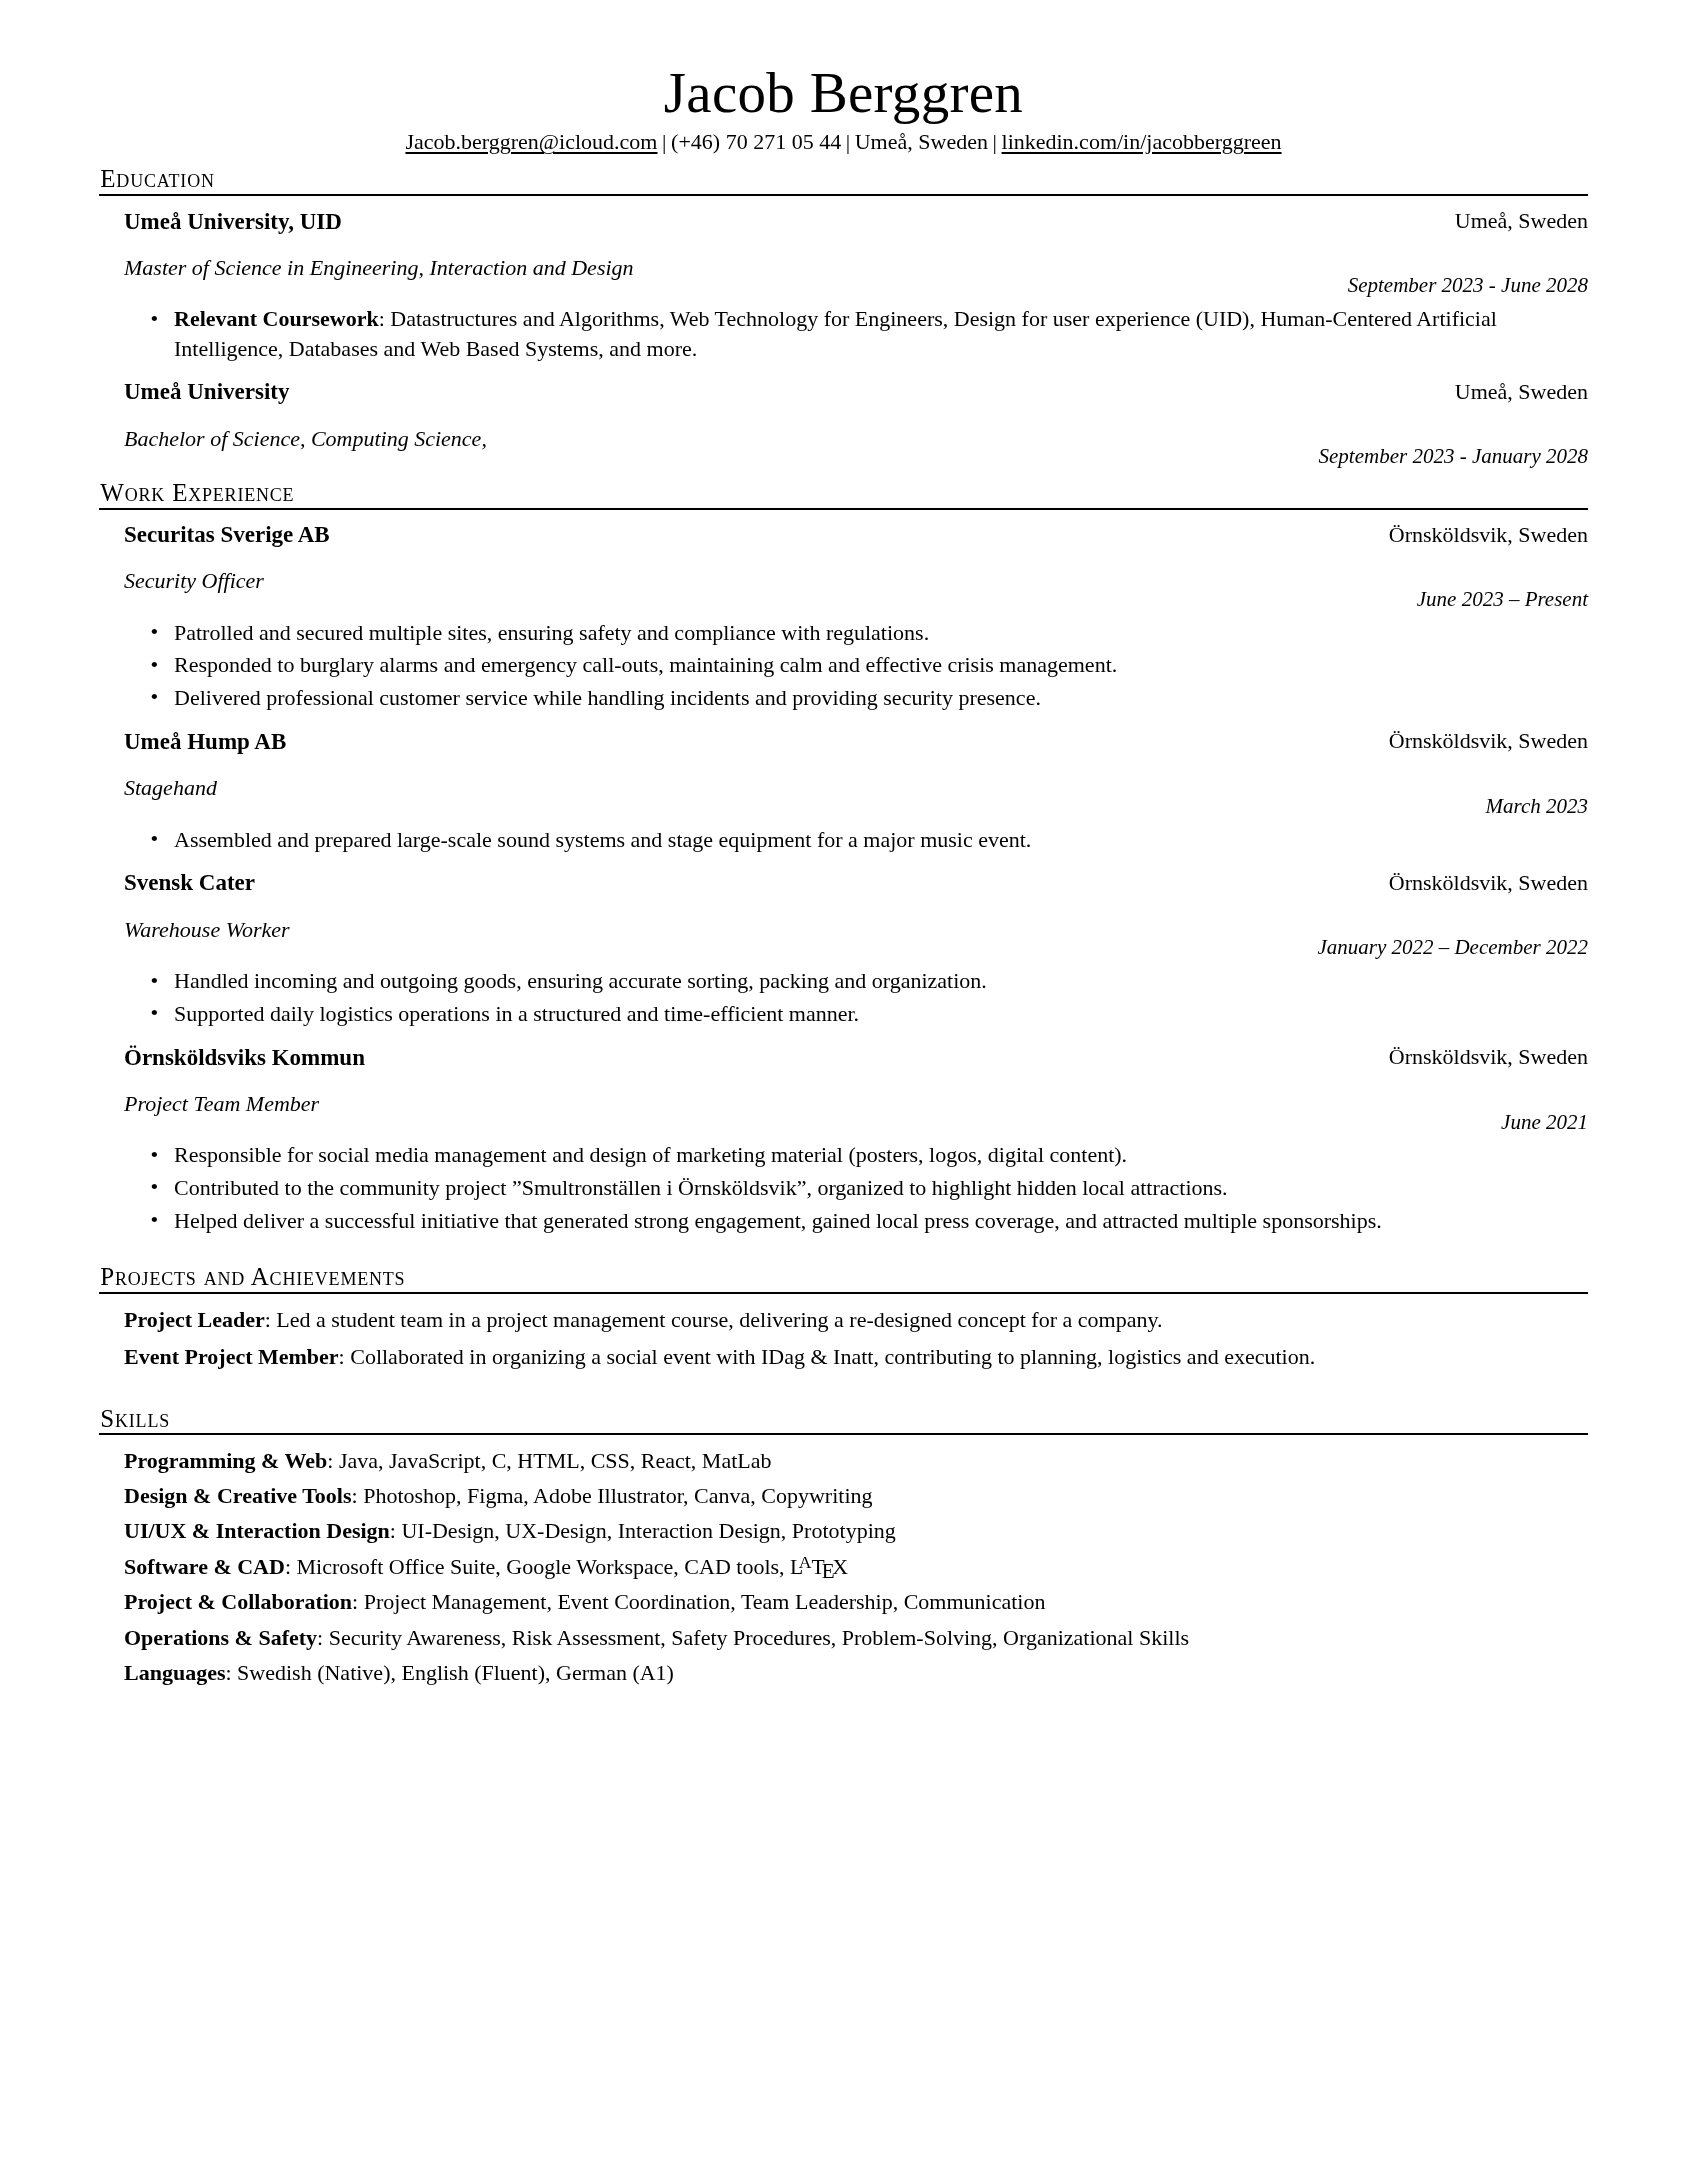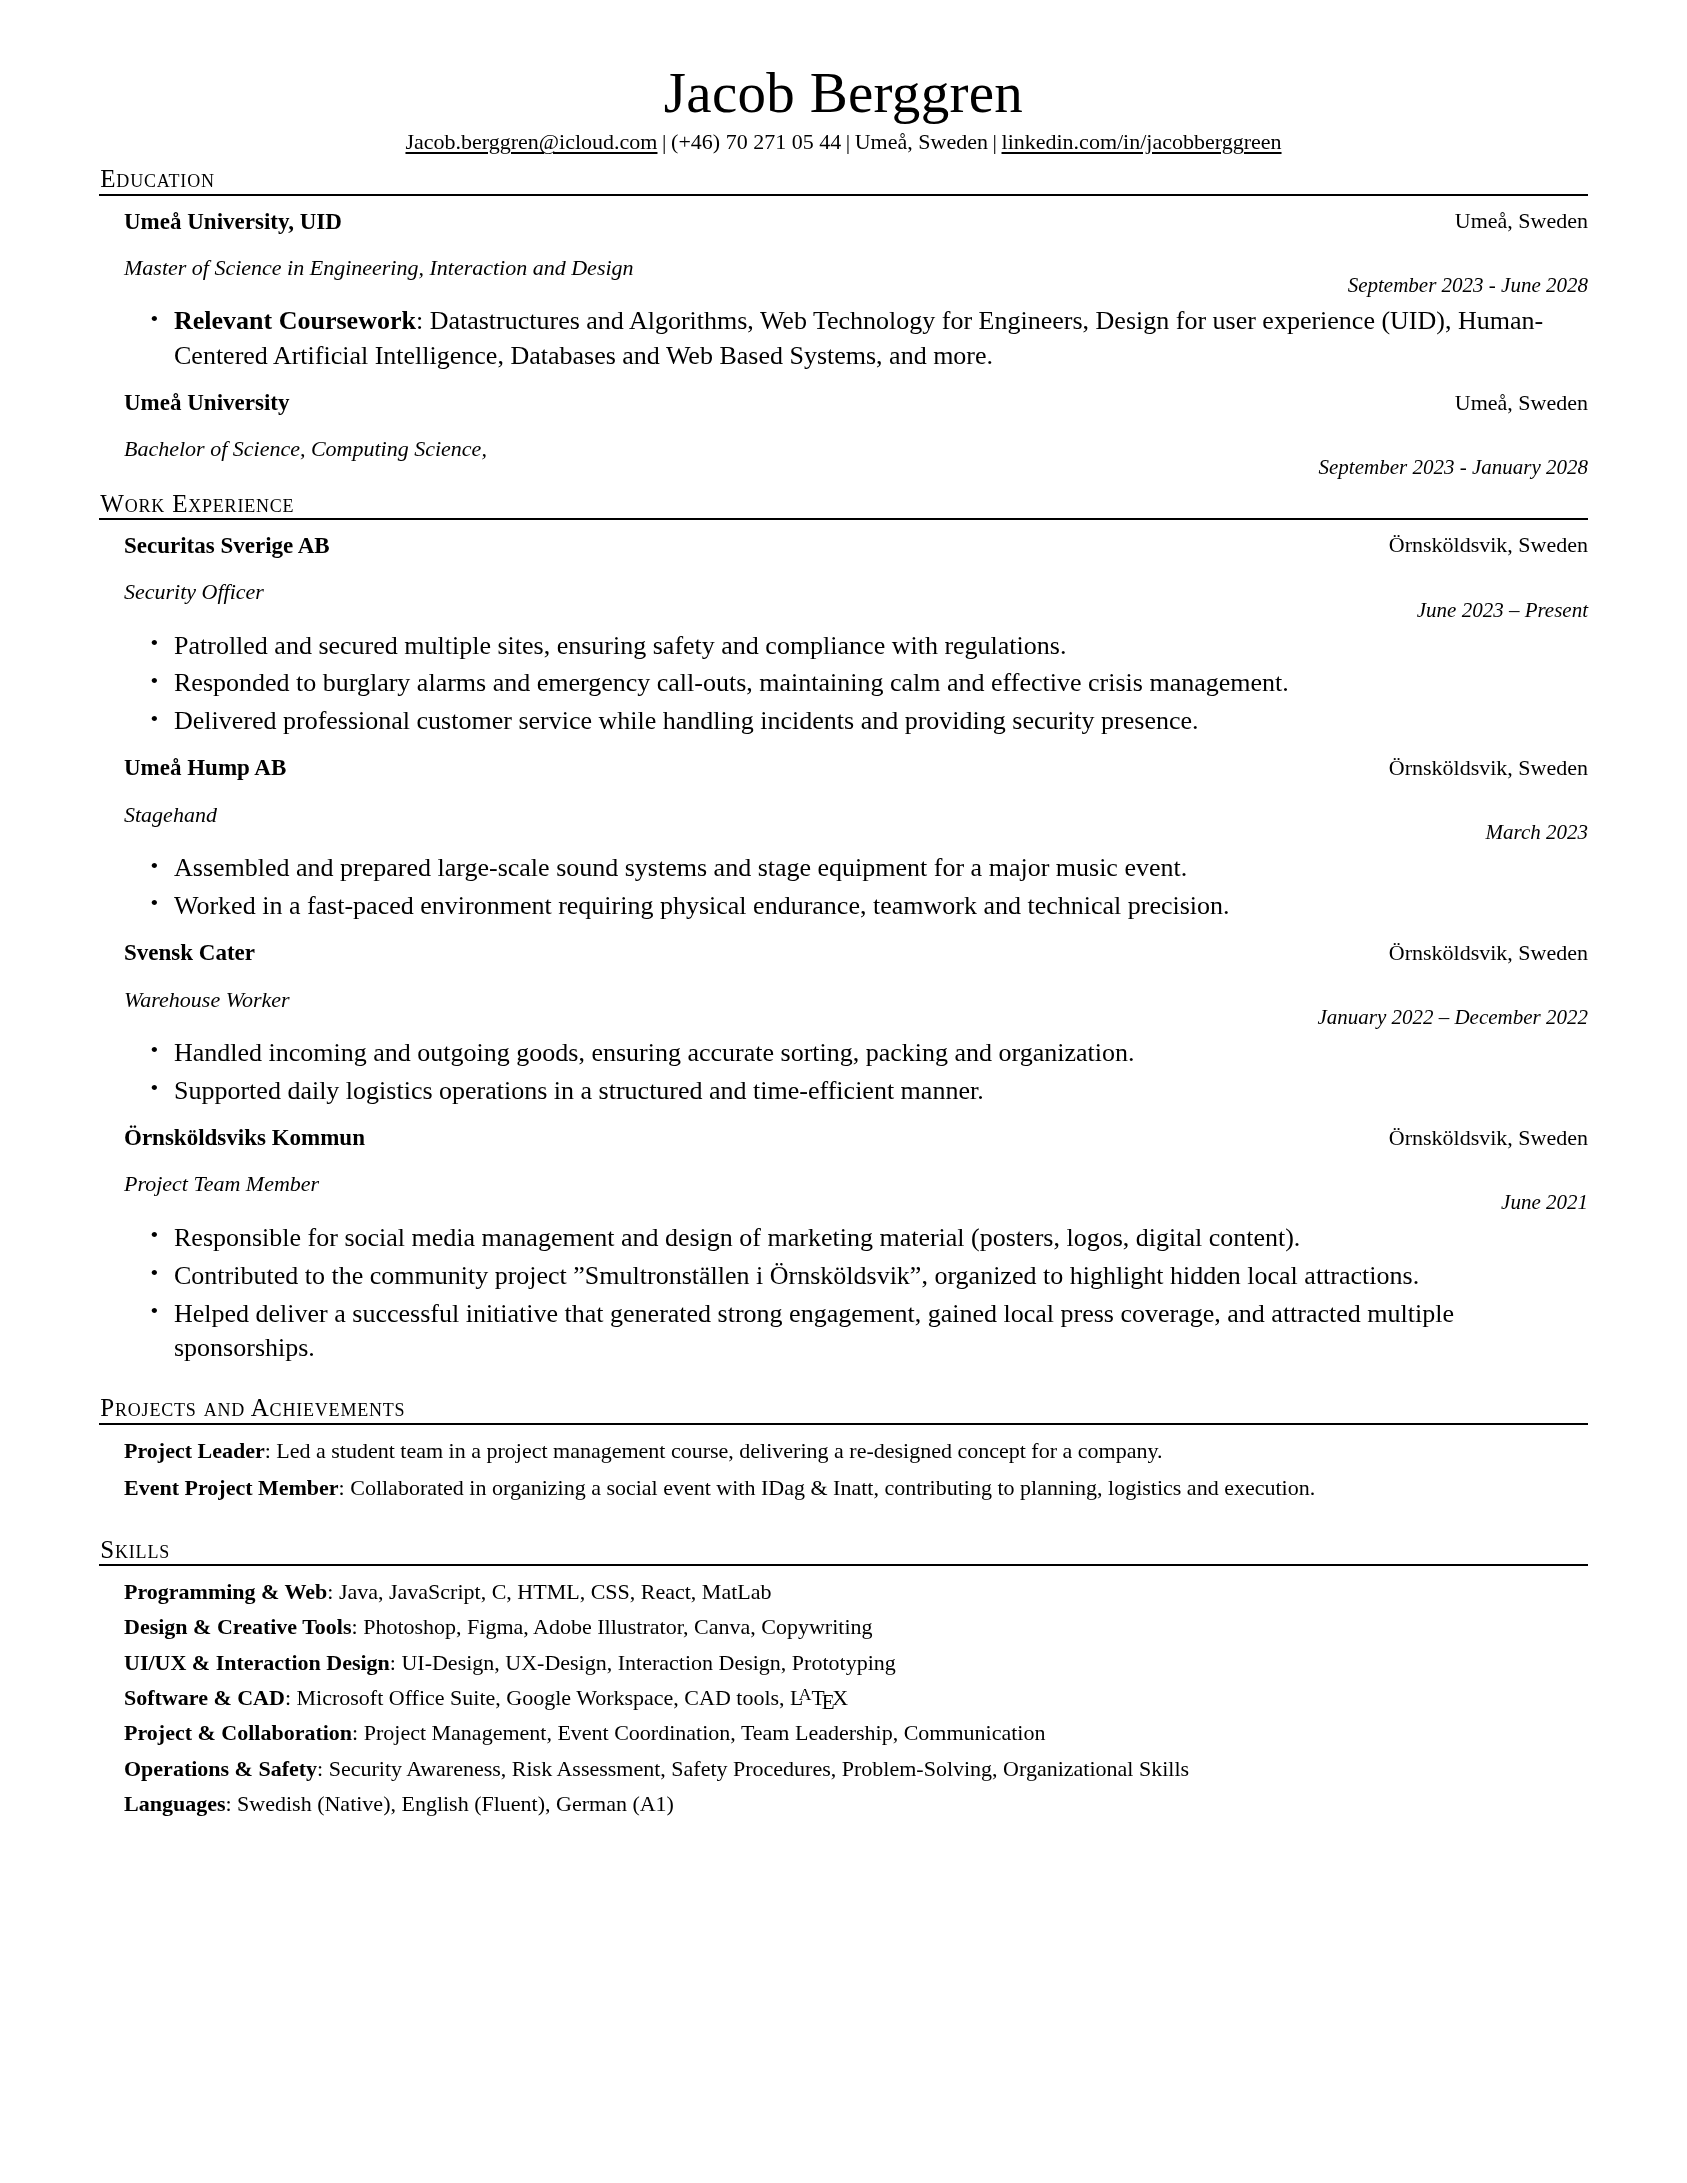--- a/index.html
+++ b/index.html
@@ -92,21 +92,21 @@
     margin-top: 36px;
   }
 
   ul.bullets {
     list-style: none;
     margin: 4.6px 0 0 0;
     padding: 0;
   }
   ul.bullets li {
     position: relative;
-    font-size: 26px;
+    font-size: 22px;
     line-height: 1.33;
     padding-left: 50px;
     margin-bottom: 3.3px;
     text-align: left;
   }
   ul.bullets li::before {
     content: "\2022";
     position: absolute;
     left: 26.5px;
     top: -0.7px;
@@ -206,21 +206,20 @@
       <div class="row">
         <span class="org">Umeå Hump AB</span>
         <span class="loc">Örnsköldsvik, Sweden</span>
       </div>
       <div class="row">
         <span class="role">Stagehand</span>
         <span class="dates">March 2023</span>
       </div>
       <ul class="bullets">
         <li>Assembled and prepared large-scale sound systems and stage equipment for a major music event.</li>
-        <li>Worked in a fast-paced environment requiring physical endurance, teamwork and technical precision.</li>
       </ul>
     </div>
 
     <div class="entry">
       <div class="row">
         <span class="org">Svensk Cater</span>
         <span class="loc">Örnsköldsvik, Sweden</span>
       </div>
       <div class="row">
         <span class="role">Warehouse Worker</span>

